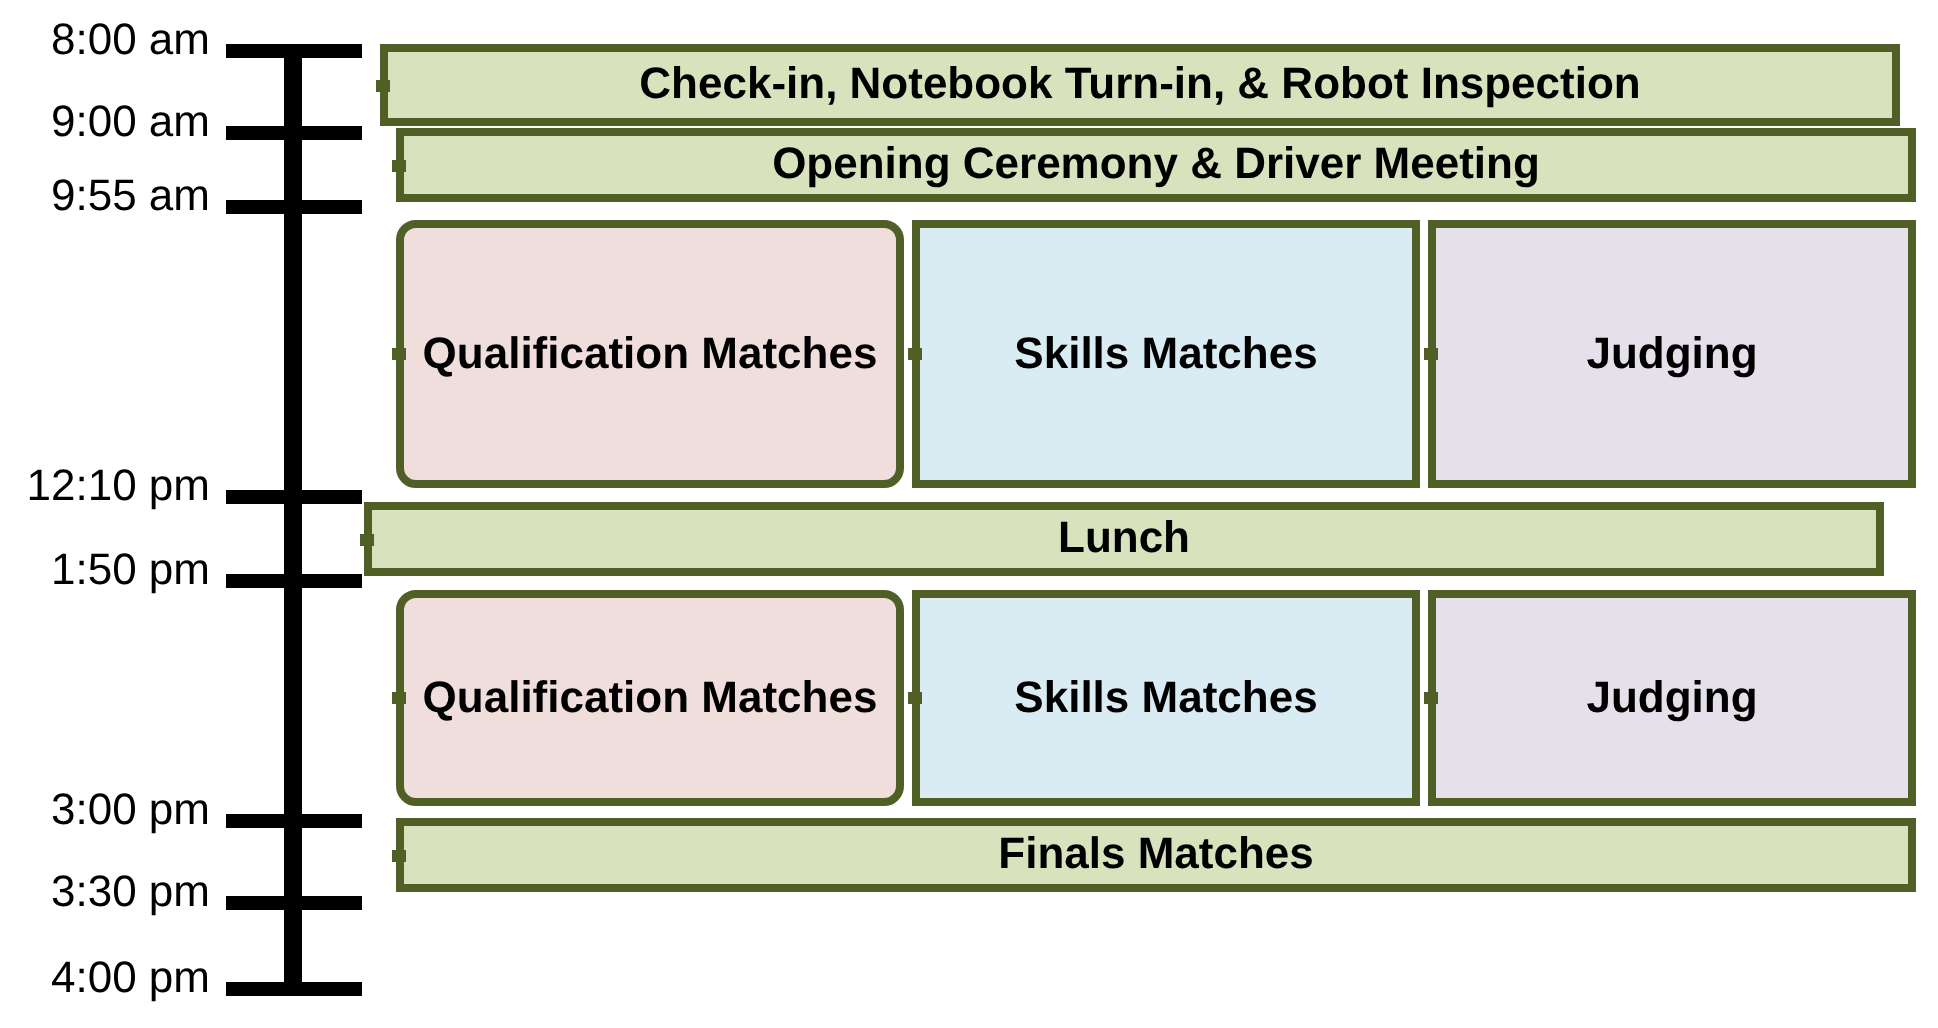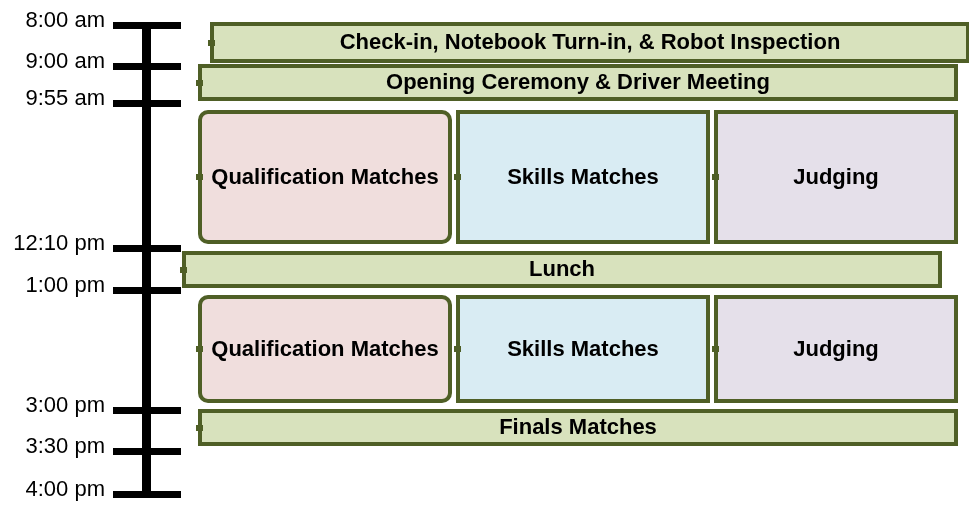--- a/index.html
+++ b/index.html
@@ -85,36 +85,36 @@
   <div>
     <div class="tick" style="top:100px"></div>
     <div class="time-label" style="top:87px">9:55 am</div>
   </div>
   <div>
     <div class="tick" style="top:245px"></div>
     <div class="time-label" style="top:232px">12:10 pm</div>
   </div>
   <div>
     <div class="tick" style="top:287px"></div>
-    <div class="time-label" style="top:274px">1:00 pm</div>
+    <div class="time-label" style="top:274px">1:50 pm</div>
   </div>
   <div>
     <div class="tick" style="top:407px"></div>
     <div class="time-label" style="top:394px">3:00 pm</div>
   </div>
   <div>
     <div class="tick" style="top:448px"></div>
     <div class="time-label" style="top:435px">3:30 pm</div>
   </div>
   <div>
     <div class="tick" style="top:491px"></div>
     <div class="time-label" style="top:478px">4:00 pm</div>
   </div>
 
-  <div class="block fill-green" style="left:210px; top:22px; width:760px; height:41px;">
+  <div class="block fill-green" style="left:190px; top:22px; width:760px; height:41px;">
     <span class="stub"></span>
     <span class="block-label">Check-in, Notebook Turn-in, &amp; Robot Inspection</span>
   </div>
 
   <div class="block fill-green" style="left:198px; top:64px; width:760px; height:37px;">
     <span class="stub"></span>
     <span class="block-label">Opening Ceremony &amp; Driver Meeting</span>
   </div>
 
   <div class="block fill-pink" style="left:198px; top:110px; width:254px; height:134px;">

